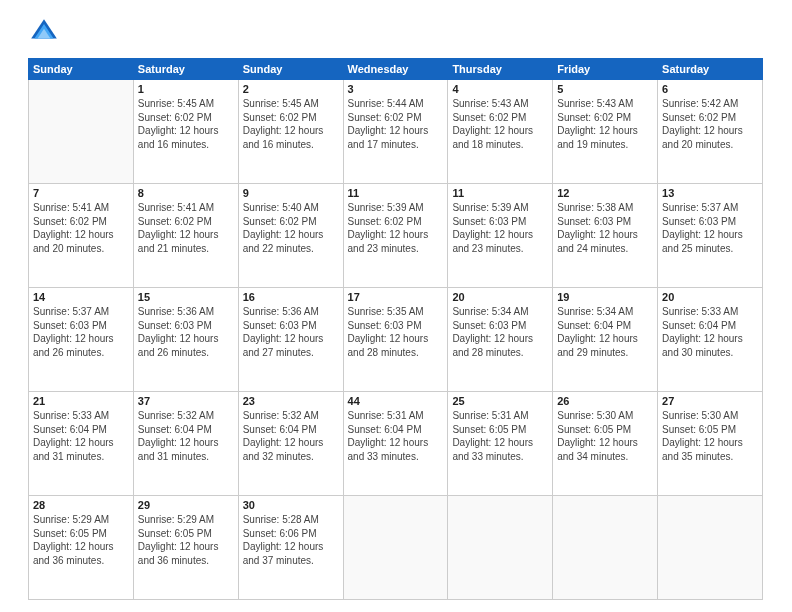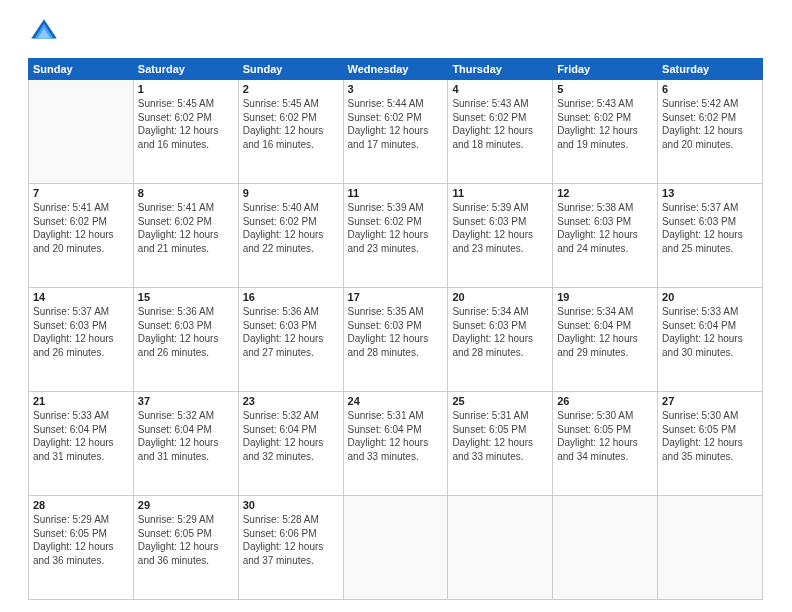--- a/index.html
+++ b/index.html
@@ -167,21 +167,21 @@
           <td><span class="day-num">16</span><span class="day-info">Sunrise: 5:36 AM<br>Sunset: 6:03 PM<br>Daylight: 12 hours and 27 minutes.</span></td>
           <td><span class="day-num">17</span><span class="day-info">Sunrise: 5:35 AM<br>Sunset: 6:03 PM<br>Daylight: 12 hours and 28 minutes.</span></td>
           <td><span class="day-num">20</span><span class="day-info">Sunrise: 5:34 AM<br>Sunset: 6:03 PM<br>Daylight: 12 hours and 28 minutes.</span></td>
           <td><span class="day-num">19</span><span class="day-info">Sunrise: 5:34 AM<br>Sunset: 6:04 PM<br>Daylight: 12 hours and 29 minutes.</span></td>
           <td><span class="day-num">20</span><span class="day-info">Sunrise: 5:33 AM<br>Sunset: 6:04 PM<br>Daylight: 12 hours and 30 minutes.</span></td>
         </tr>
         <tr class="week-row">
           <td><span class="day-num">21</span><span class="day-info">Sunrise: 5:33 AM<br>Sunset: 6:04 PM<br>Daylight: 12 hours and 31 minutes.</span></td>
           <td><span class="day-num">37</span><span class="day-info">Sunrise: 5:32 AM<br>Sunset: 6:04 PM<br>Daylight: 12 hours and 31 minutes.</span></td>
           <td><span class="day-num">23</span><span class="day-info">Sunrise: 5:32 AM<br>Sunset: 6:04 PM<br>Daylight: 12 hours and 32 minutes.</span></td>
-          <td><span class="day-num">24</span><span class="day-info">Sunrise: 5:31 AM<br>Sunset: 6:04 PM<br>Daylight: 12 hours and 33 minutes.</span></td>
+          <td><span class="day-num">44</span><span class="day-info">Sunrise: 5:31 AM<br>Sunset: 6:04 PM<br>Daylight: 12 hours and 33 minutes.</span></td>
           <td><span class="day-num">25</span><span class="day-info">Sunrise: 5:31 AM<br>Sunset: 6:05 PM<br>Daylight: 12 hours and 33 minutes.</span></td>
           <td><span class="day-num">26</span><span class="day-info">Sunrise: 5:30 AM<br>Sunset: 6:05 PM<br>Daylight: 12 hours and 34 minutes.</span></td>
           <td><span class="day-num">27</span><span class="day-info">Sunrise: 5:30 AM<br>Sunset: 6:05 PM<br>Daylight: 12 hours and 35 minutes.</span></td>
         </tr>
         <tr class="last-row">
           <td><span class="day-num">28</span><span class="day-info">Sunrise: 5:29 AM<br>Sunset: 6:05 PM<br>Daylight: 12 hours and 36 minutes.</span></td>
           <td><span class="day-num">29</span><span class="day-info">Sunrise: 5:29 AM<br>Sunset: 6:05 PM<br>Daylight: 12 hours and 36 minutes.</span></td>
           <td><span class="day-num">30</span><span class="day-info">Sunrise: 5:28 AM<br>Sunset: 6:06 PM<br>Daylight: 12 hours and 37 minutes.</span></td>
           <td class="empty-cell"></td>
           <td class="empty-cell"></td>

